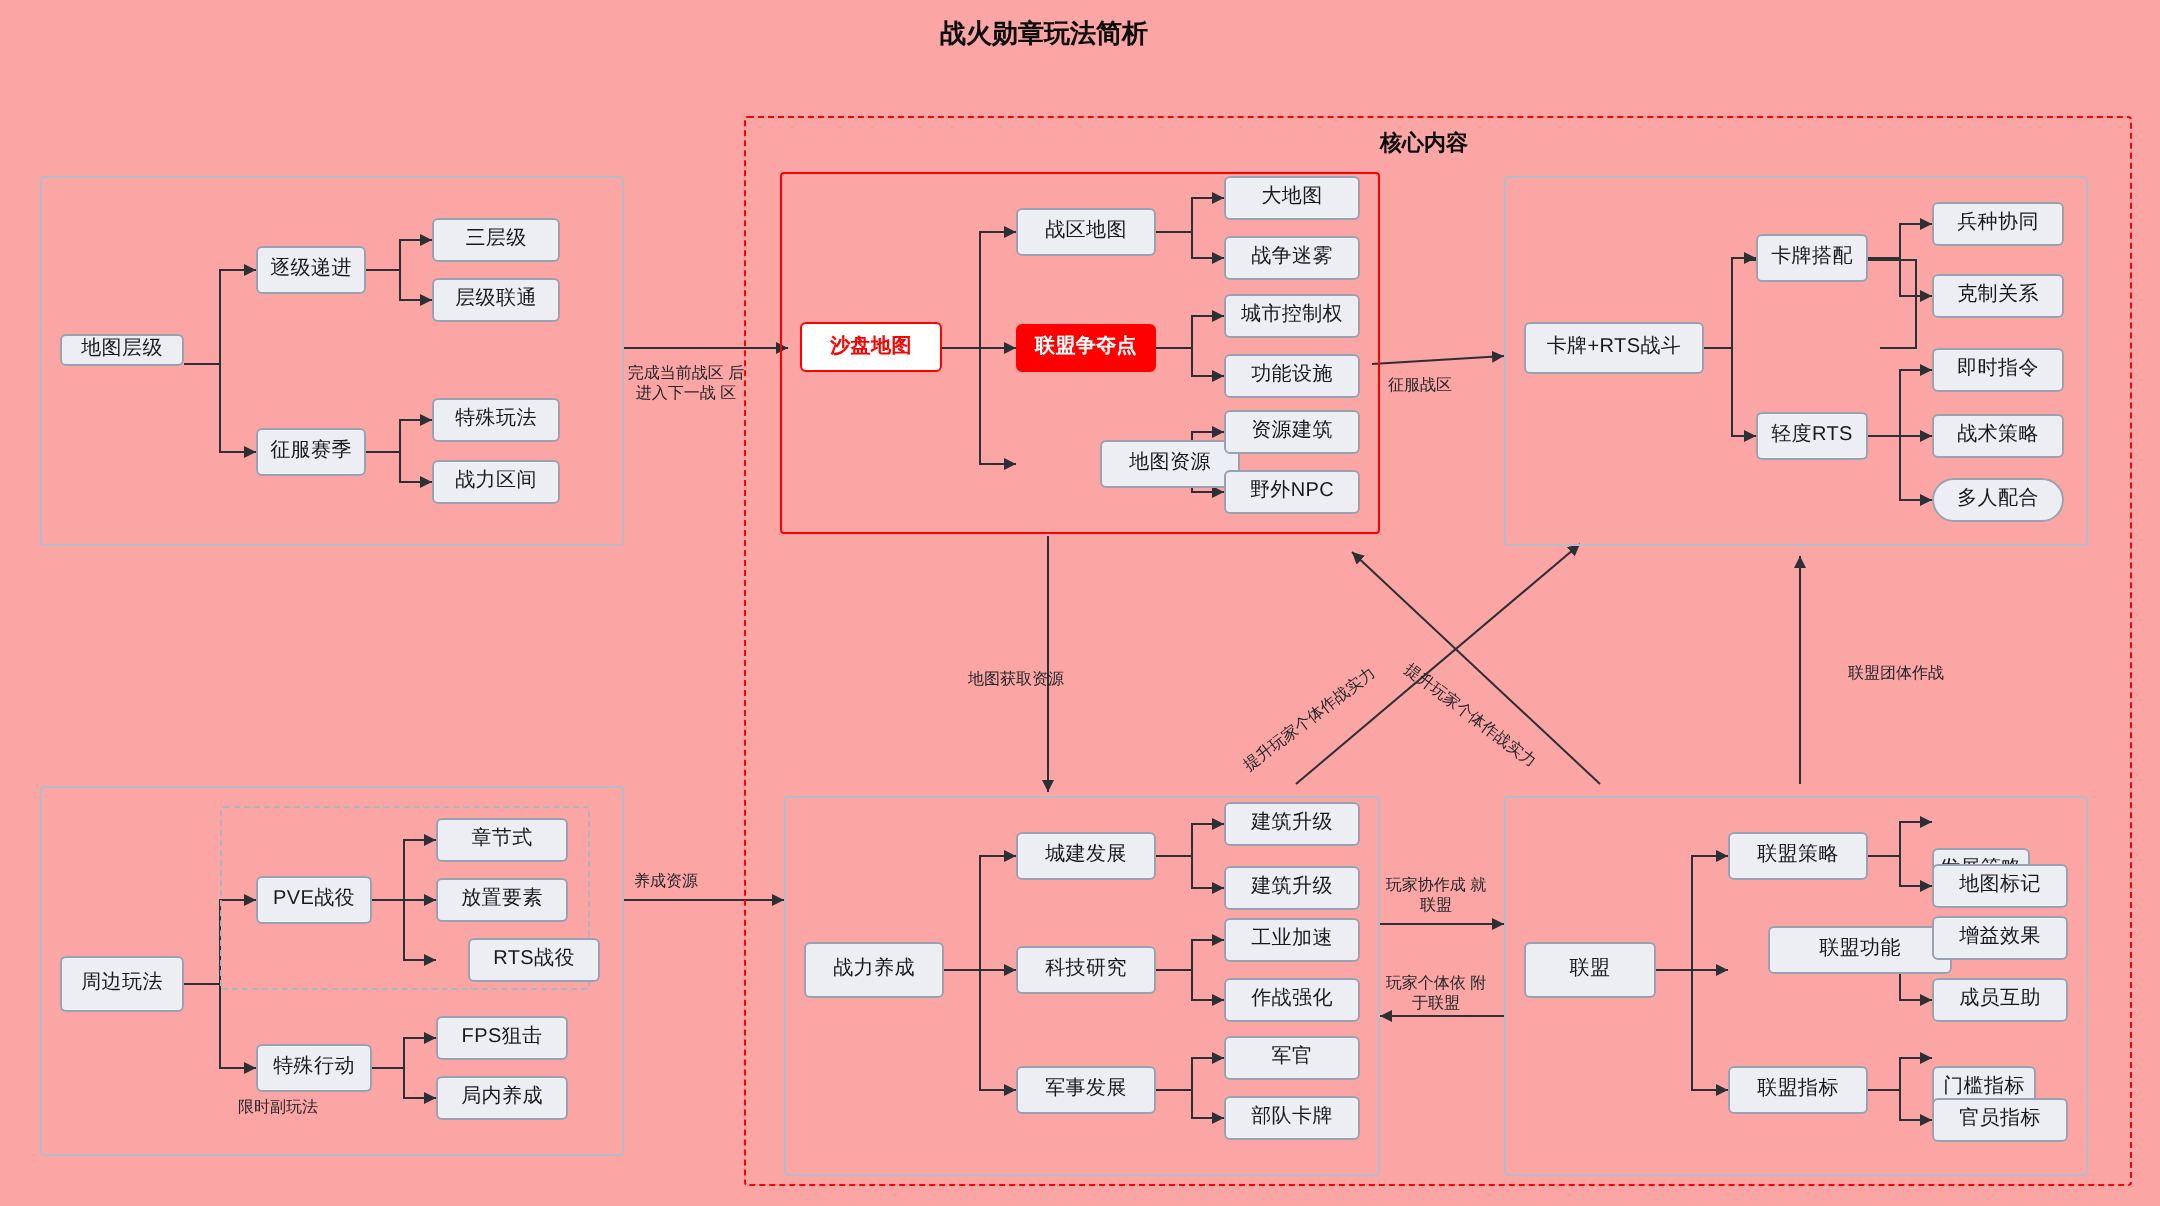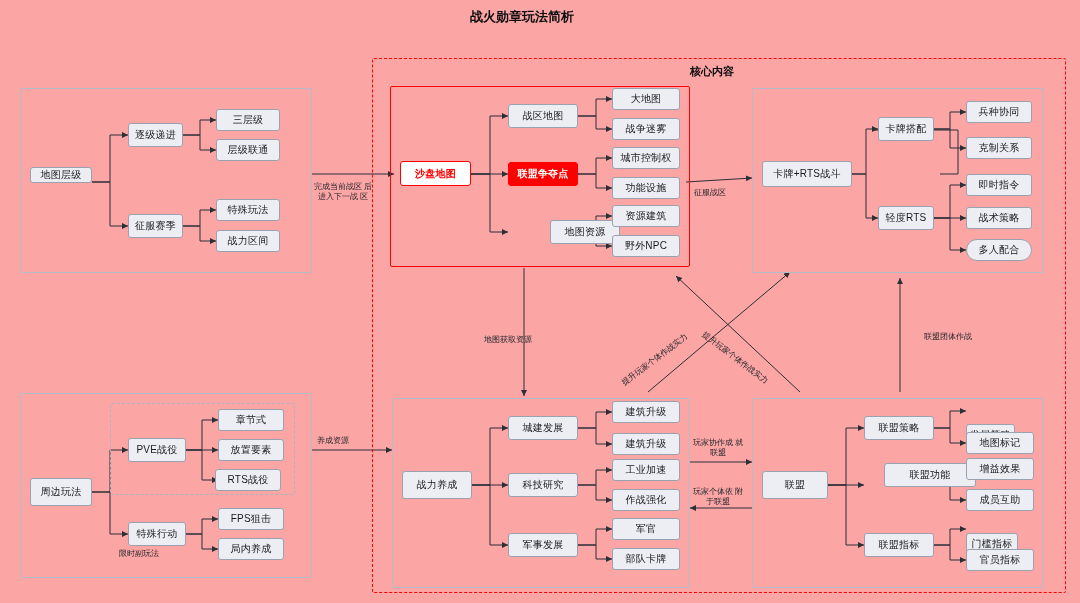--- a/index.html
+++ b/index.html
@@ -285,21 +285,21 @@
   <div class="node" style="left:966px; top:207px; width:66px; height:22px;">战术策略</div>
   <div class="node" style="left:966px; top:239px; width:66px; height:22px;border-radius:11px;">多人配合</div>
 
   <div class="group-box" style="left:20px; top:393px; width:292px; height:185px;"></div>
   <div class="dashed-gray" style="left:110px; top:403px; width:185px; height:92px;"></div>
   <div class="node" style="left:30px; top:478px; width:62px; height:28px;">周边玩法</div>
   <div class="node" style="left:128px; top:438px; width:58px; height:24px;">PVE战役</div>
   <div class="node" style="left:128px; top:522px; width:58px; height:24px;">特殊行动</div>
   <div class="node" style="left:218px; top:409px; width:66px; height:22px;">章节式</div>
   <div class="node" style="left:218px; top:439px; width:66px; height:22px;">放置要素</div>
-  <div class="node" style="left:215px; top:469px; width:66px; height:22px;">RTS战役</div>
+  <div class="node" style="left:234px; top:469px; width:66px; height:22px;">RTS战役</div>
   <div class="node" style="left:218px; top:508px; width:66px; height:22px;">FPS狙击</div>
   <div class="node" style="left:218px; top:538px; width:66px; height:22px;">局内养成</div>
   <div class="small-note" style="left:119px; top:548px;">限时副玩法</div>
 
   <div class="group-box" style="left:392px; top:398px; width:298px; height:190px;"></div>
   <div class="node" style="left:402px; top:471px; width:70px; height:28px;">战力养成</div>
   <div class="node" style="left:508px; top:416px; width:70px; height:24px;">城建发展</div>
   <div class="node" style="left:508px; top:473px; width:70px; height:24px;">科技研究</div>
   <div class="node" style="left:508px; top:533px; width:70px; height:24px;">军事发展</div>
   <div class="node" style="left:612px; top:401px; width:68px; height:22px;">建筑升级</div>

